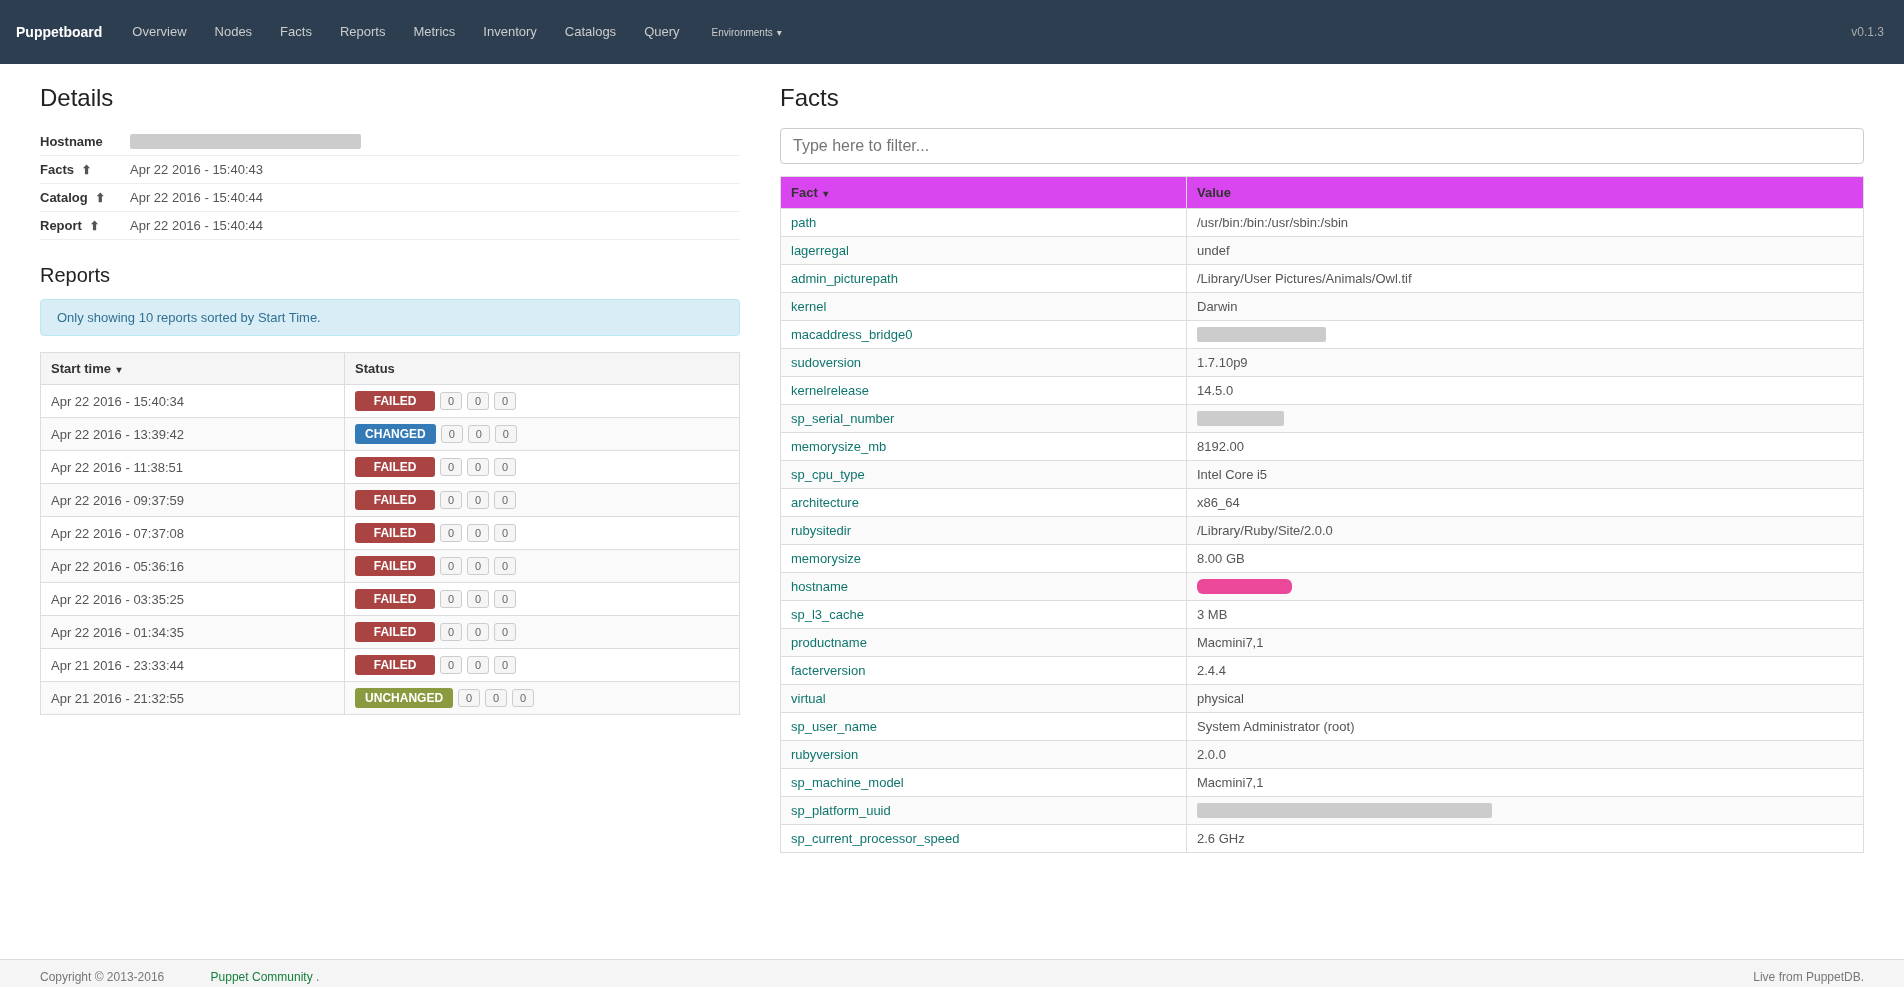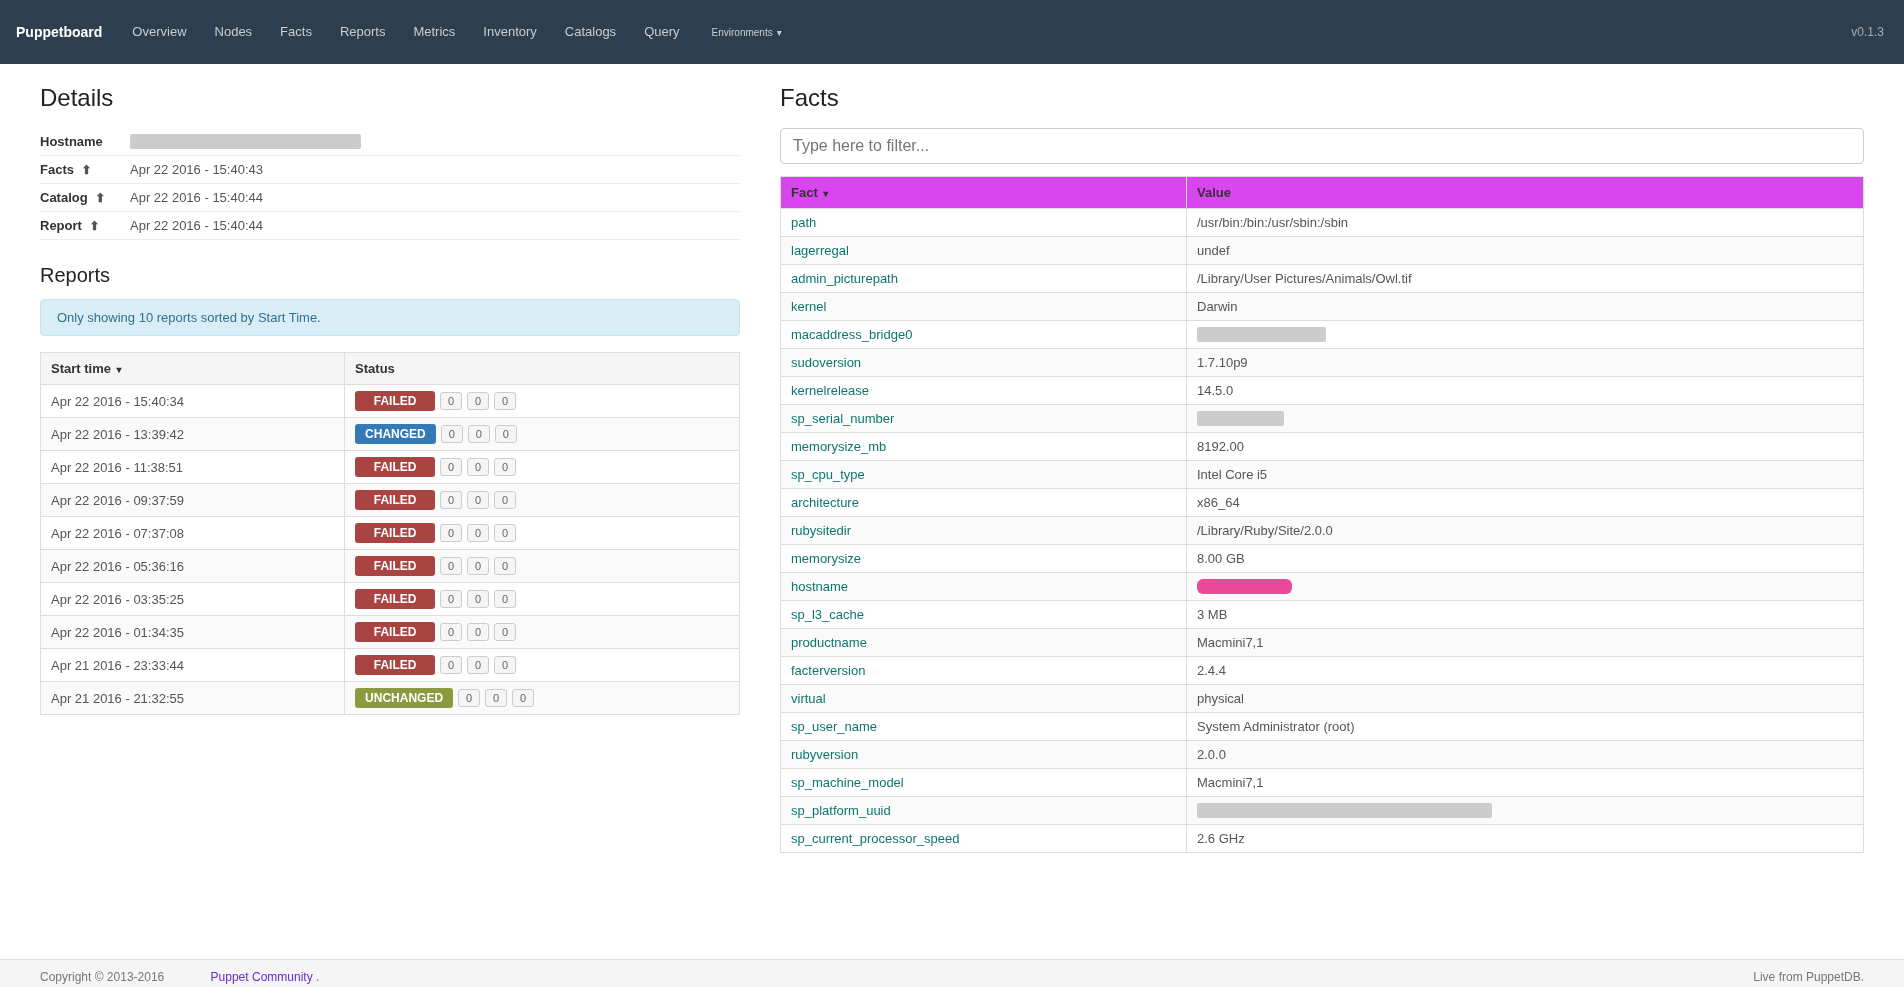--- a/index.html
+++ b/index.html
@@ -149,21 +149,21 @@
     
     footer {
       background: #f5f5f5;
       border-top: 1px solid #ddd;
       padding: 10px 40px;
       font-size: 12px;
       color: #777;
       display: flex;
       justify-content: space-between;
     }
-    footer a { color: #6d28d9; text-decoration: none; padding-left: 43px; }
+    footer a { color: #15803d; text-decoration: none; padding-left: 43px; }
 
     .sort-icon { font-size: 10px; margin-left: 2px; }
   </style>
 </head>
 <body>
 
 <nav>
   <div class="brand">Puppetboard</div>
   <a>Overview</a>
   <a>Nodes</a>

